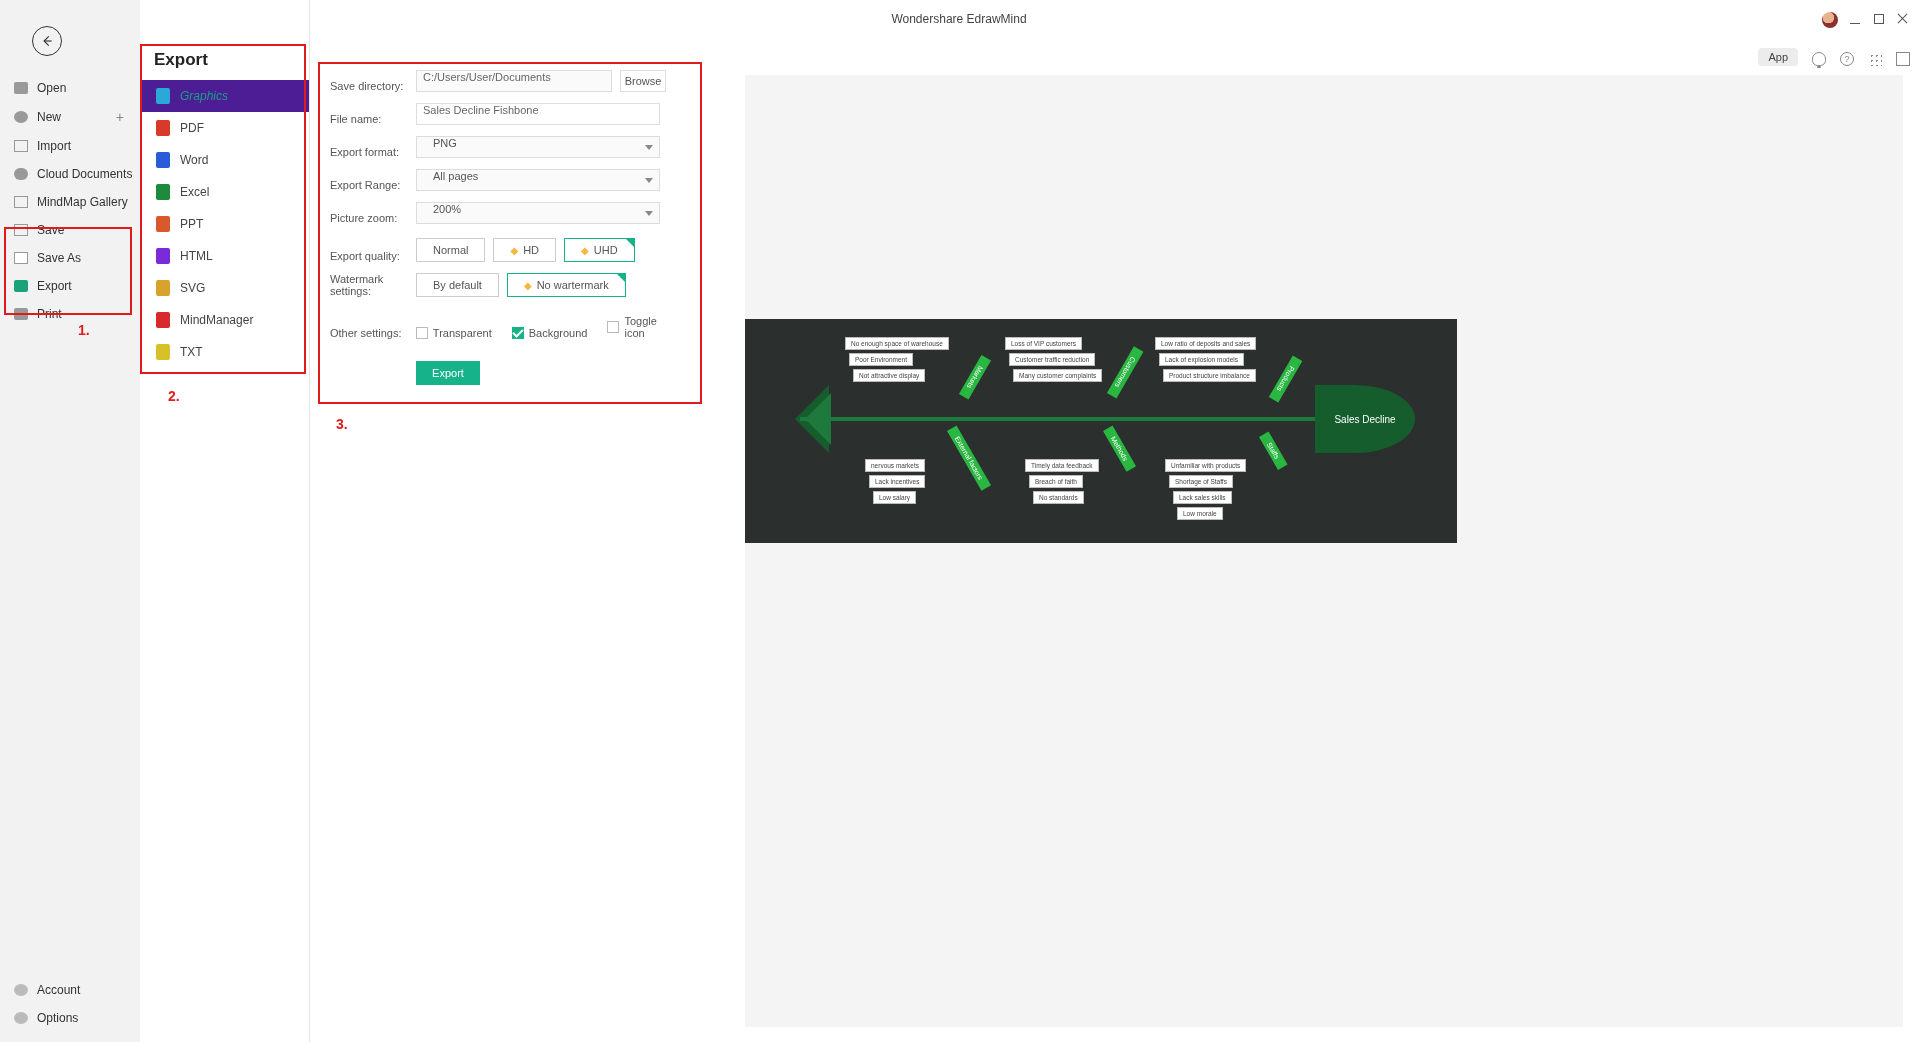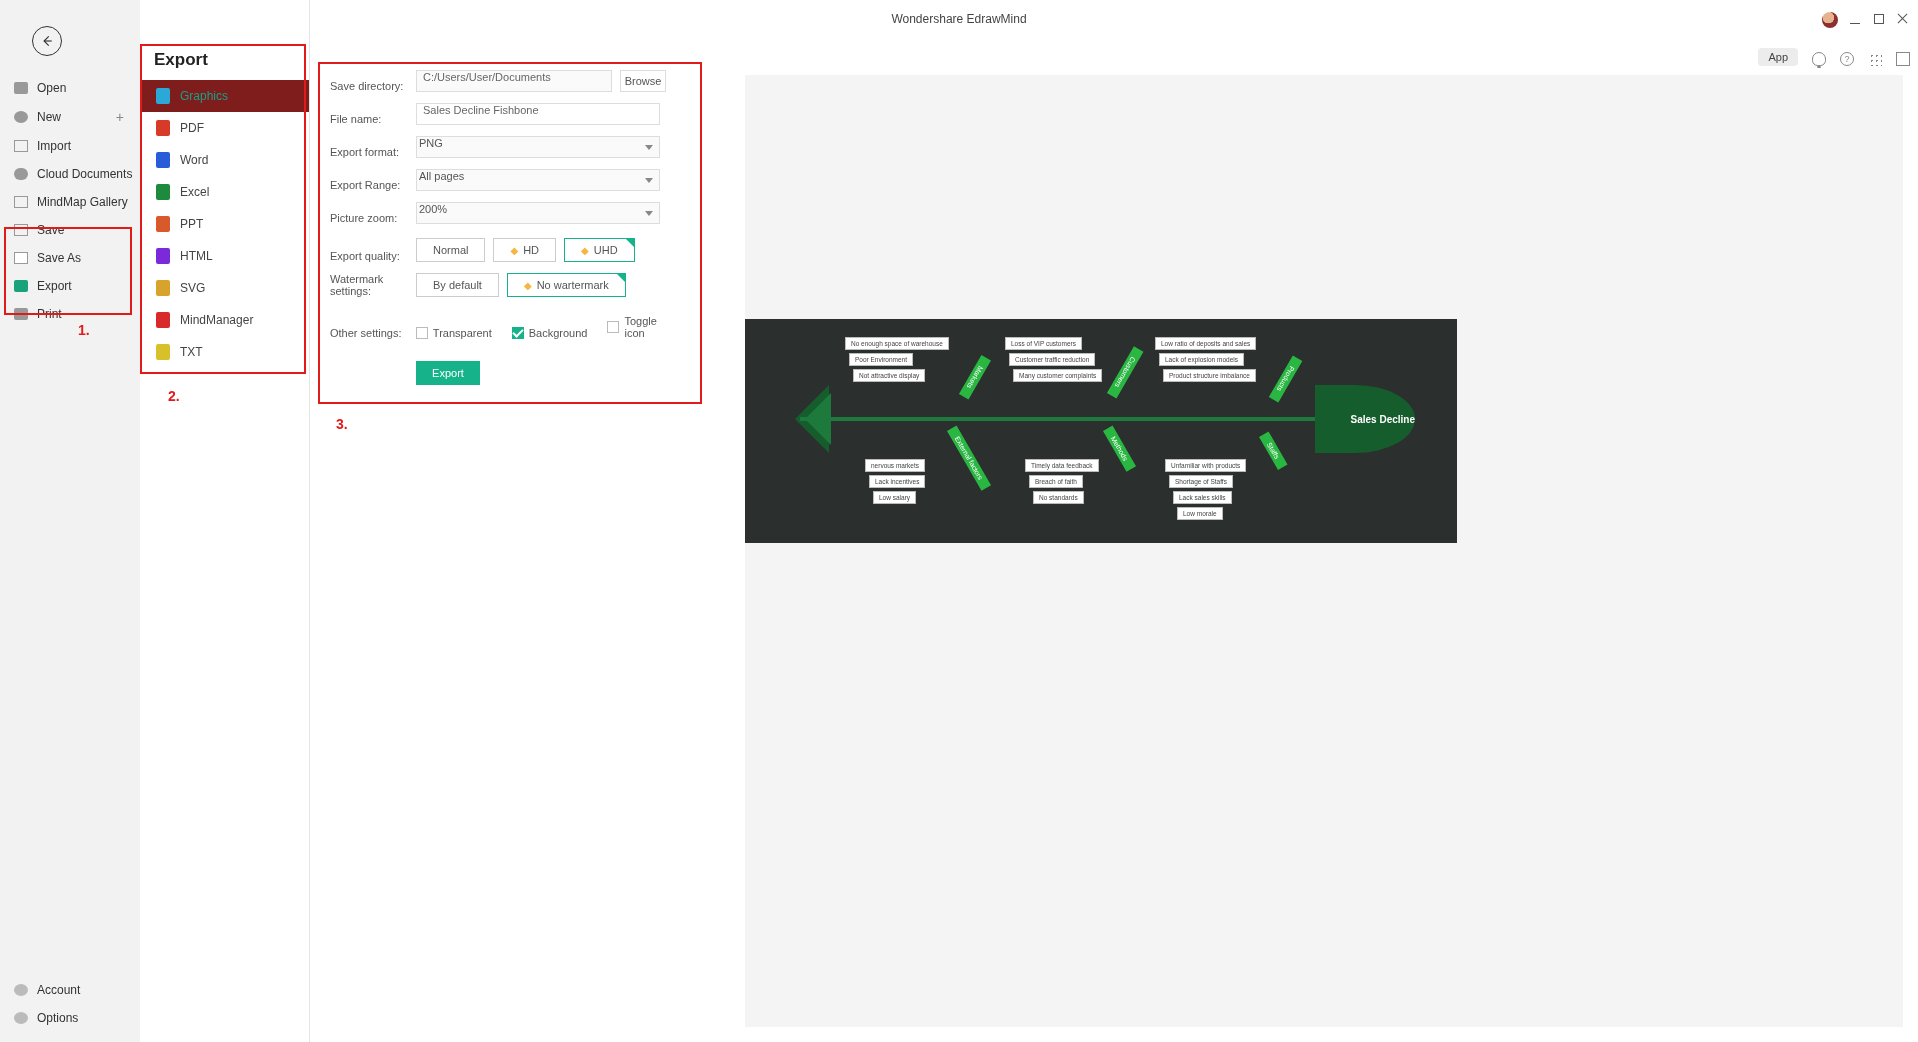--- a/index.html
+++ b/index.html
@@ -49,50 +49,50 @@
 
   
   .annot{position:absolute;border:2px solid #e11a1a;pointer-events:none;}
   .annot-label{position:absolute;color:#e11a1a;font-weight:bold;font-size:14px;}
 
   
   .exportcol { position:absolute; left:140px; top:0; bottom:0; width:170px; background:#fff; border-right:1px solid #e5e5e5; }
   .exportcol h2{ position:absolute; left:14px; top:50px; font-size:17px; font-weight:600; color:#222;}
   .fmt-list{ position:absolute; left:0; top:80px; width:100%; }
   .fmt-item{display:flex;align-items:center;gap:10px;padding:8px 0 8px 16px;font-size:12px;color:#444;cursor:pointer;}
-  .fmt-item.active{background:#7f1d1d;color:#16a085;}
+  .fmt-item.active{background:#4c1d95;color:#16a085;font-style:italic;}
   .fico{width:14px;height:16px;border-radius:2px;}
 
   
   .options { position:absolute; left:330px; top:70px; width:370px; }
   .row{display:flex;align-items:flex-end;margin-bottom:11px;}
   .row label{width:86px;font-size:11px;color:#555;}
   .txt{flex:0 0 196px;height:22px;padding:0 6px;border:1px solid #ddd;background:#fafafa;font-size:11px;color:#666;}
   .txt.white{background:#fff;}
   .browse{width:46px;height:22px;margin-left:8px;border:1px solid #ddd;background:#fff;font-size:11px;color:#555;cursor:pointer;text-align:center;line-height:20px;}
-  .sel{flex:0 0 244px;height:22px;padding:0 2px;border:1px solid #ddd;background:#fafafa;font-size:11px;color:#555;position:relative;}
+  .sel{flex:0 0 244px;height:22px;padding:0 16px;border:1px solid #ddd;background:#fafafa;font-size:11px;color:#555;position:relative;}
   .sel::after{content:"";position:absolute;right:6px;top:8px;border-left:4px solid transparent;border-right:4px solid transparent;border-top:5px solid #888;}
   .seg{display:flex;gap:8px;}
   .segbtn{position:relative;height:24px;padding:0 16px;border:1px solid #ccc;background:#fff;font-size:11px;color:#555;display:flex;align-items:center;gap:5px;cursor:pointer;}
   .segbtn.sel-on{border-color:#16b38a;}
   .segbtn .corner{position:absolute;right:-1px;top:-1px;width:0;height:0;border-left:10px solid transparent;border-top:10px solid #16b38a;}
   .diamond{color:#f5b642;font-size:10px;}
   .chk{display:flex;align-items:center;gap:5px;margin-right:20px;font-size:11px;color:#555;}
   .chkbox{width:12px;height:12px;border:1px solid #bbb;background:#fff;display:inline-block;}
   .chkbox.on{background:#16b38a;border-color:#16b38a;position:relative;}
   .chkbox.on::after{content:"";position:absolute;left:2px;top:-1px;width:4px;height:8px;border:solid #fff;border-width:0 2px 2px 0;transform:rotate(45deg);}
   .exportbtn{width:64px;height:24px;background:#16b38a;color:#fff;border:none;font-size:11px;cursor:pointer;}
 
   
   .preview{position:absolute;left:745px;top:75px;right:15px;bottom:15px;background:#f4f4f4;}
   .fishbone{position:absolute;left:0;top:244px;width:712px;height:224px;background:#2b2f2d;}
   .spine{position:absolute;left:55px;top:98px;width:560px;height:4px;background:#1e7a3c;}
   .tail{position:absolute;left:50px;top:66px;width:0;height:0;border-top:34px solid transparent;border-bottom:34px solid transparent;border-right:34px solid #155d2c;filter:brightness(1);}
   .tail2{position:absolute;left:60px;top:74px;width:0;height:0;border-top:26px solid transparent;border-bottom:26px solid transparent;border-right:26px solid #1e7a3c;}
-  .head{position:absolute;left:570px;top:66px;width:100px;height:68px;background:#155d2c;border-radius:0 60% 60% 0/0 50% 50% 0;display:flex;align-items:center;justify-content:flex-end;color:#fff;font-size:10px;font-weight:bold;}
+  .head{position:absolute;left:570px;top:66px;width:100px;height:68px;background:#155d2c;border-radius:0 60% 60% 0/0 50% 50% 0;display:flex;align-items:center;justify-content:center;color:#fff;font-size:10px;font-weight:normal;}
   .bone{position:absolute;background:#29b742;color:#fff;font-size:7px;padding:10px 2px;writing-mode:vertical-rl;transform:rotate(30deg);transform-origin:bottom left;}
   .bone.dn{transform:rotate(-30deg);transform-origin:top left;}
   .note{position:absolute;background:#fff;color:#444;font-size:6.5px;padding:2px 5px;border:1px solid #bbb;white-space:nowrap;}
 </style>
 </head>
 <body>
 
 <div class="titlebar">
   <div class="app-title">Wondershare EdrawMind</div>
   <div class="avatar"></div>

